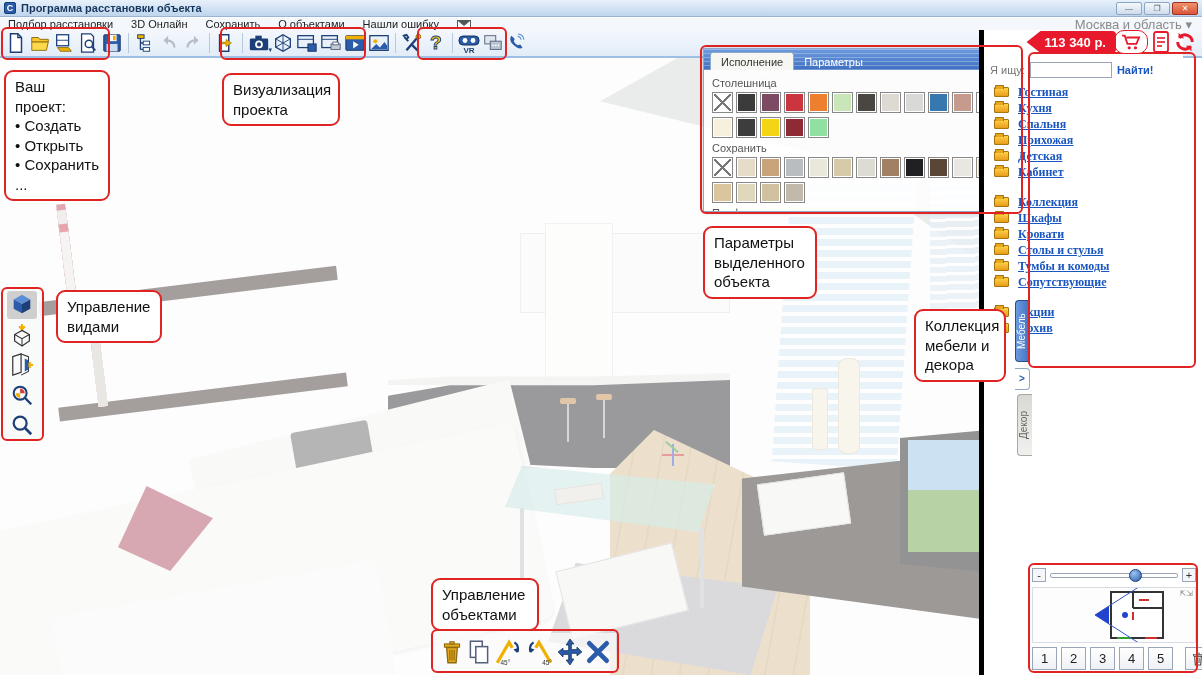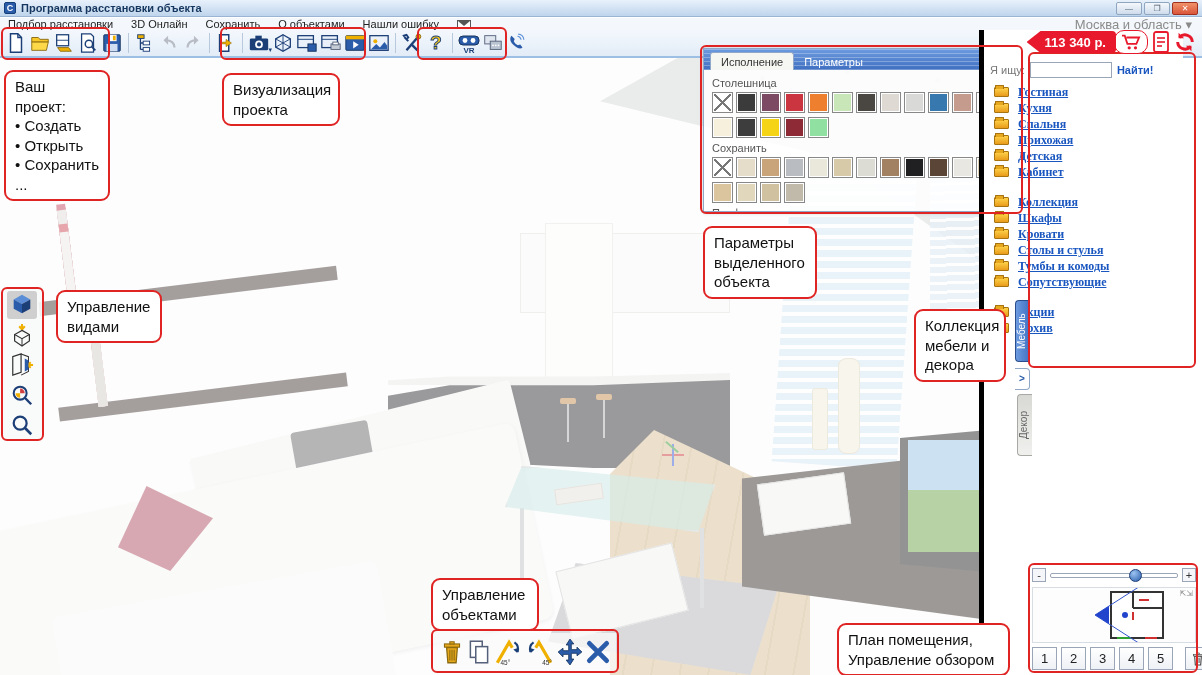--- a/index.html
+++ b/index.html
@@ -717,16 +717,14 @@
   <div class="callout" style="left:703px;top:226px;width:114px;">Параметры
 выделенного
 объекта</div>
   <div class="callout" style="left:56px;top:290px;width:106px;">Управление
 видами</div>
   <div class="callout" style="left:914px;top:309px;width:92px;">Коллекция
 мебели и
 декора</div>
   <div class="callout" style="left:431px;top:578px;width:108px;">Управление
 объектами</div>
-  <div class="callout" style="left:837px;top:623px;width:173px;">План помещения,
-Управление обзором</div>
 
 </div>
 
 </body></html>

